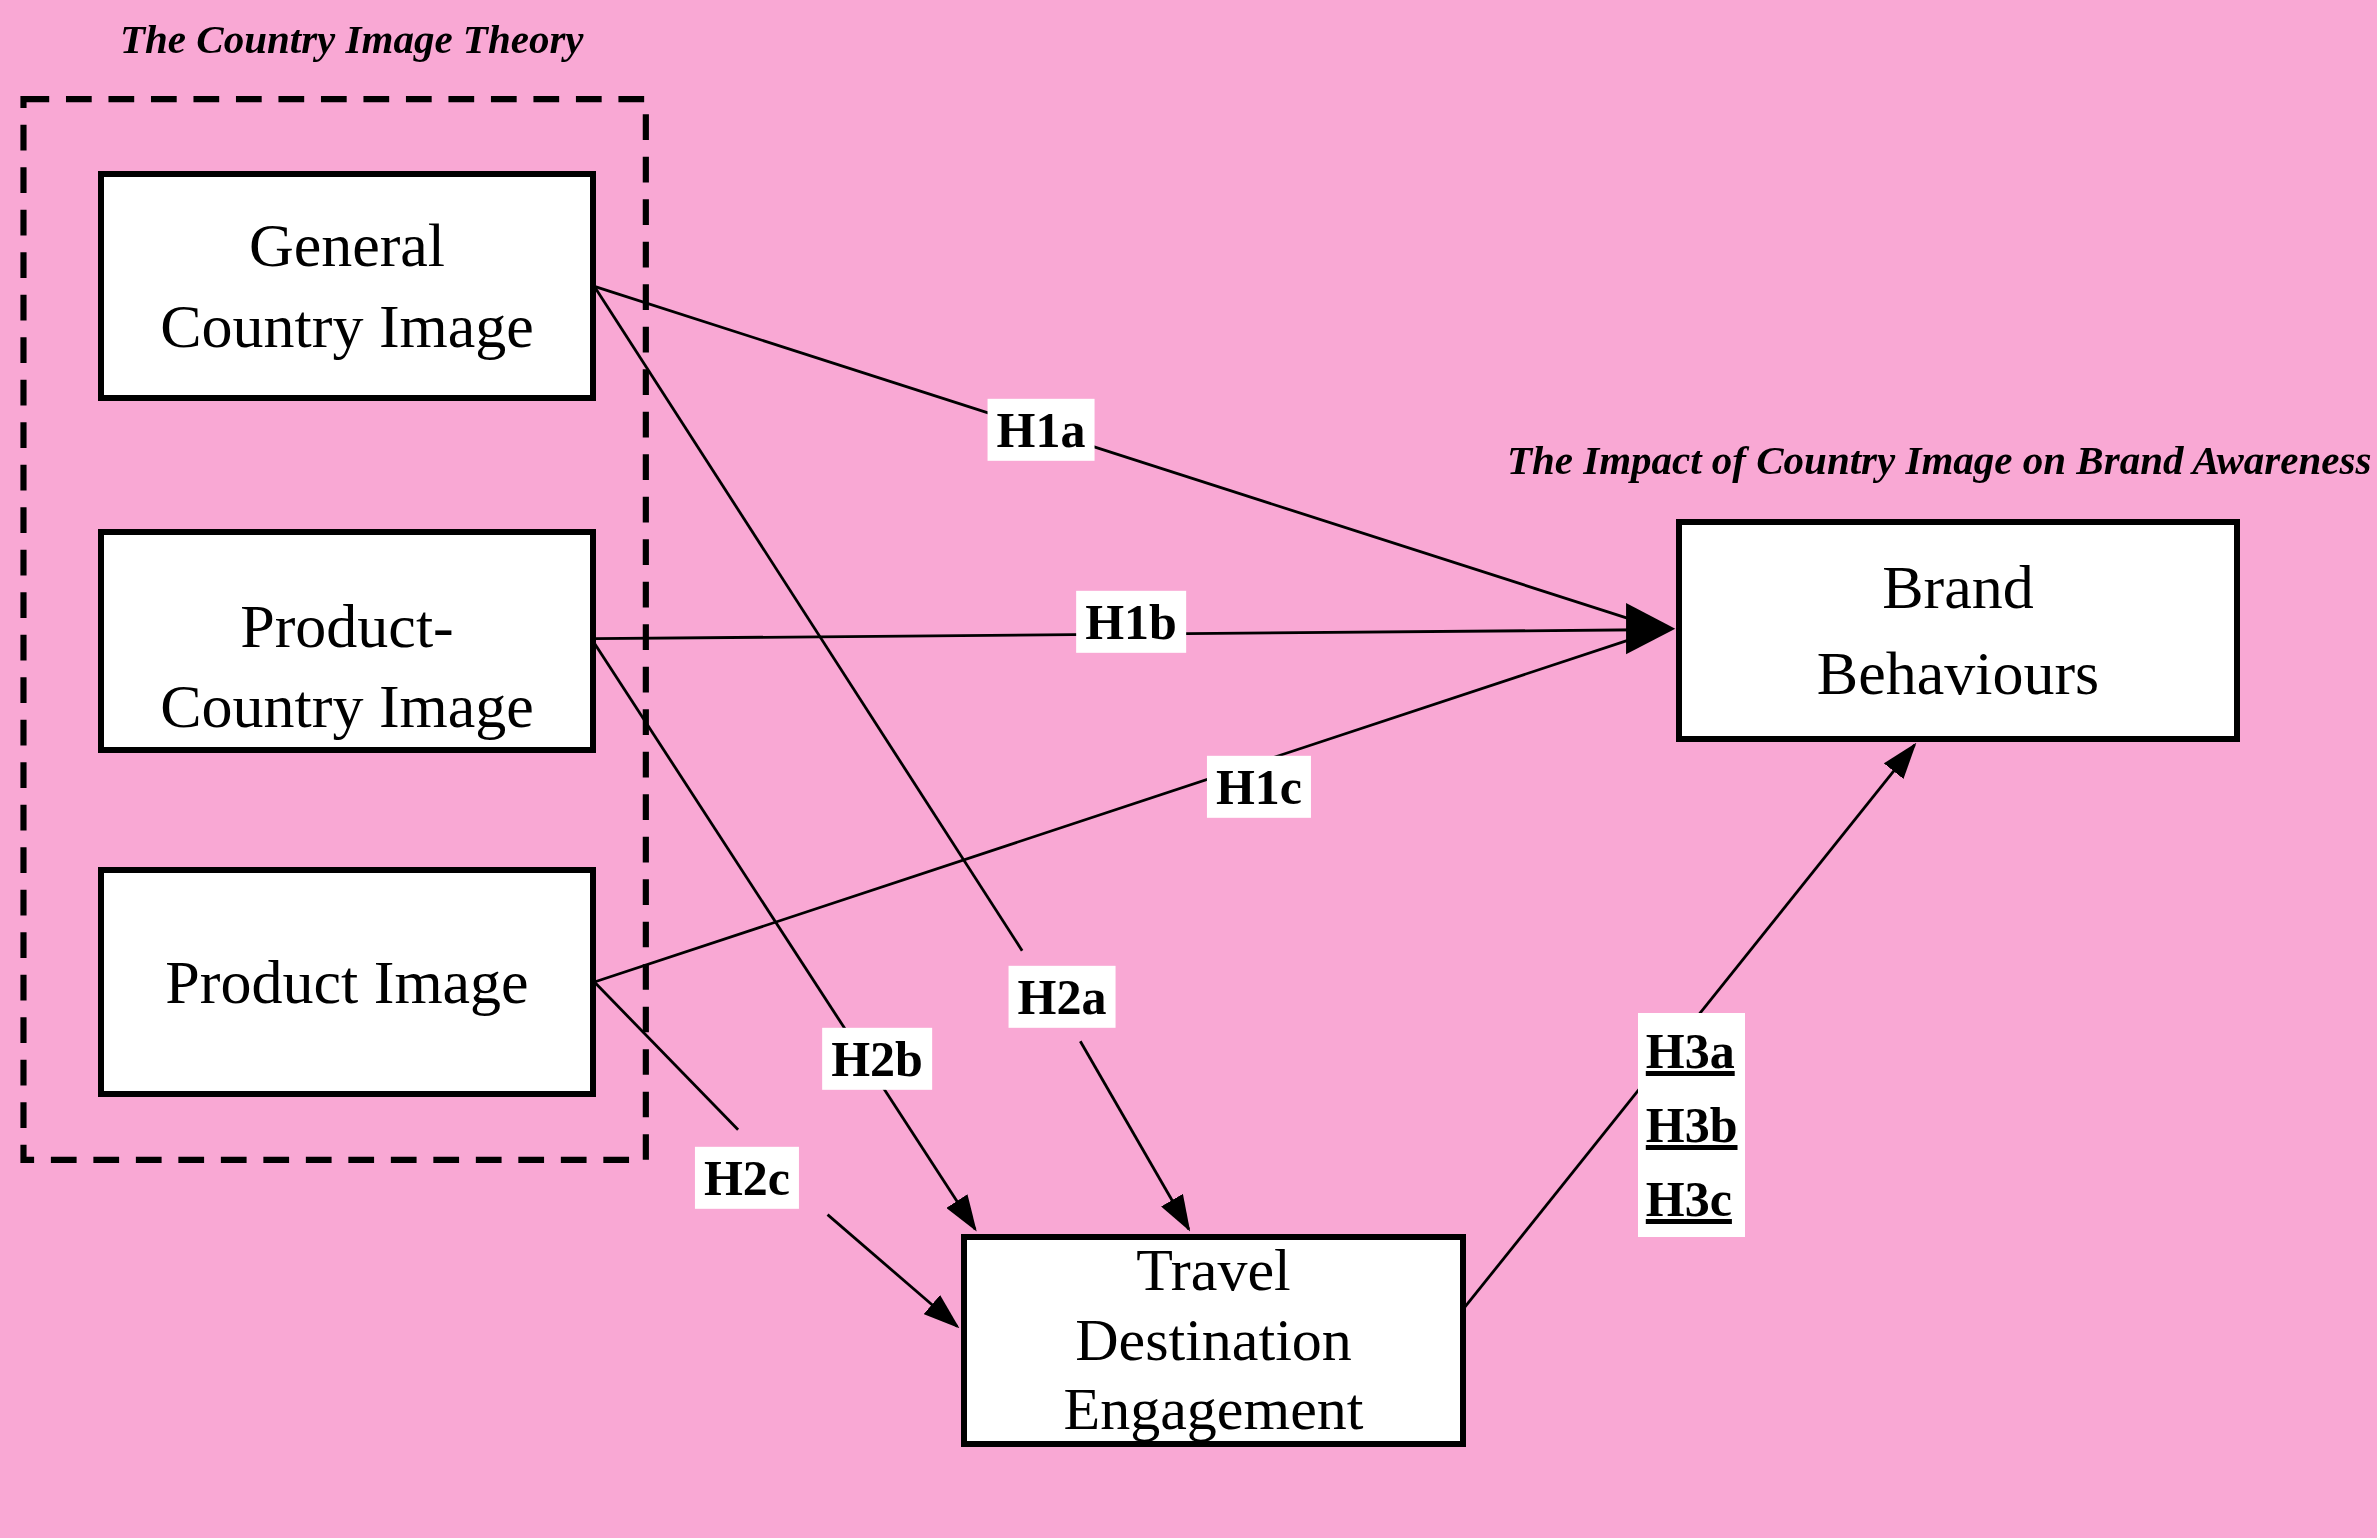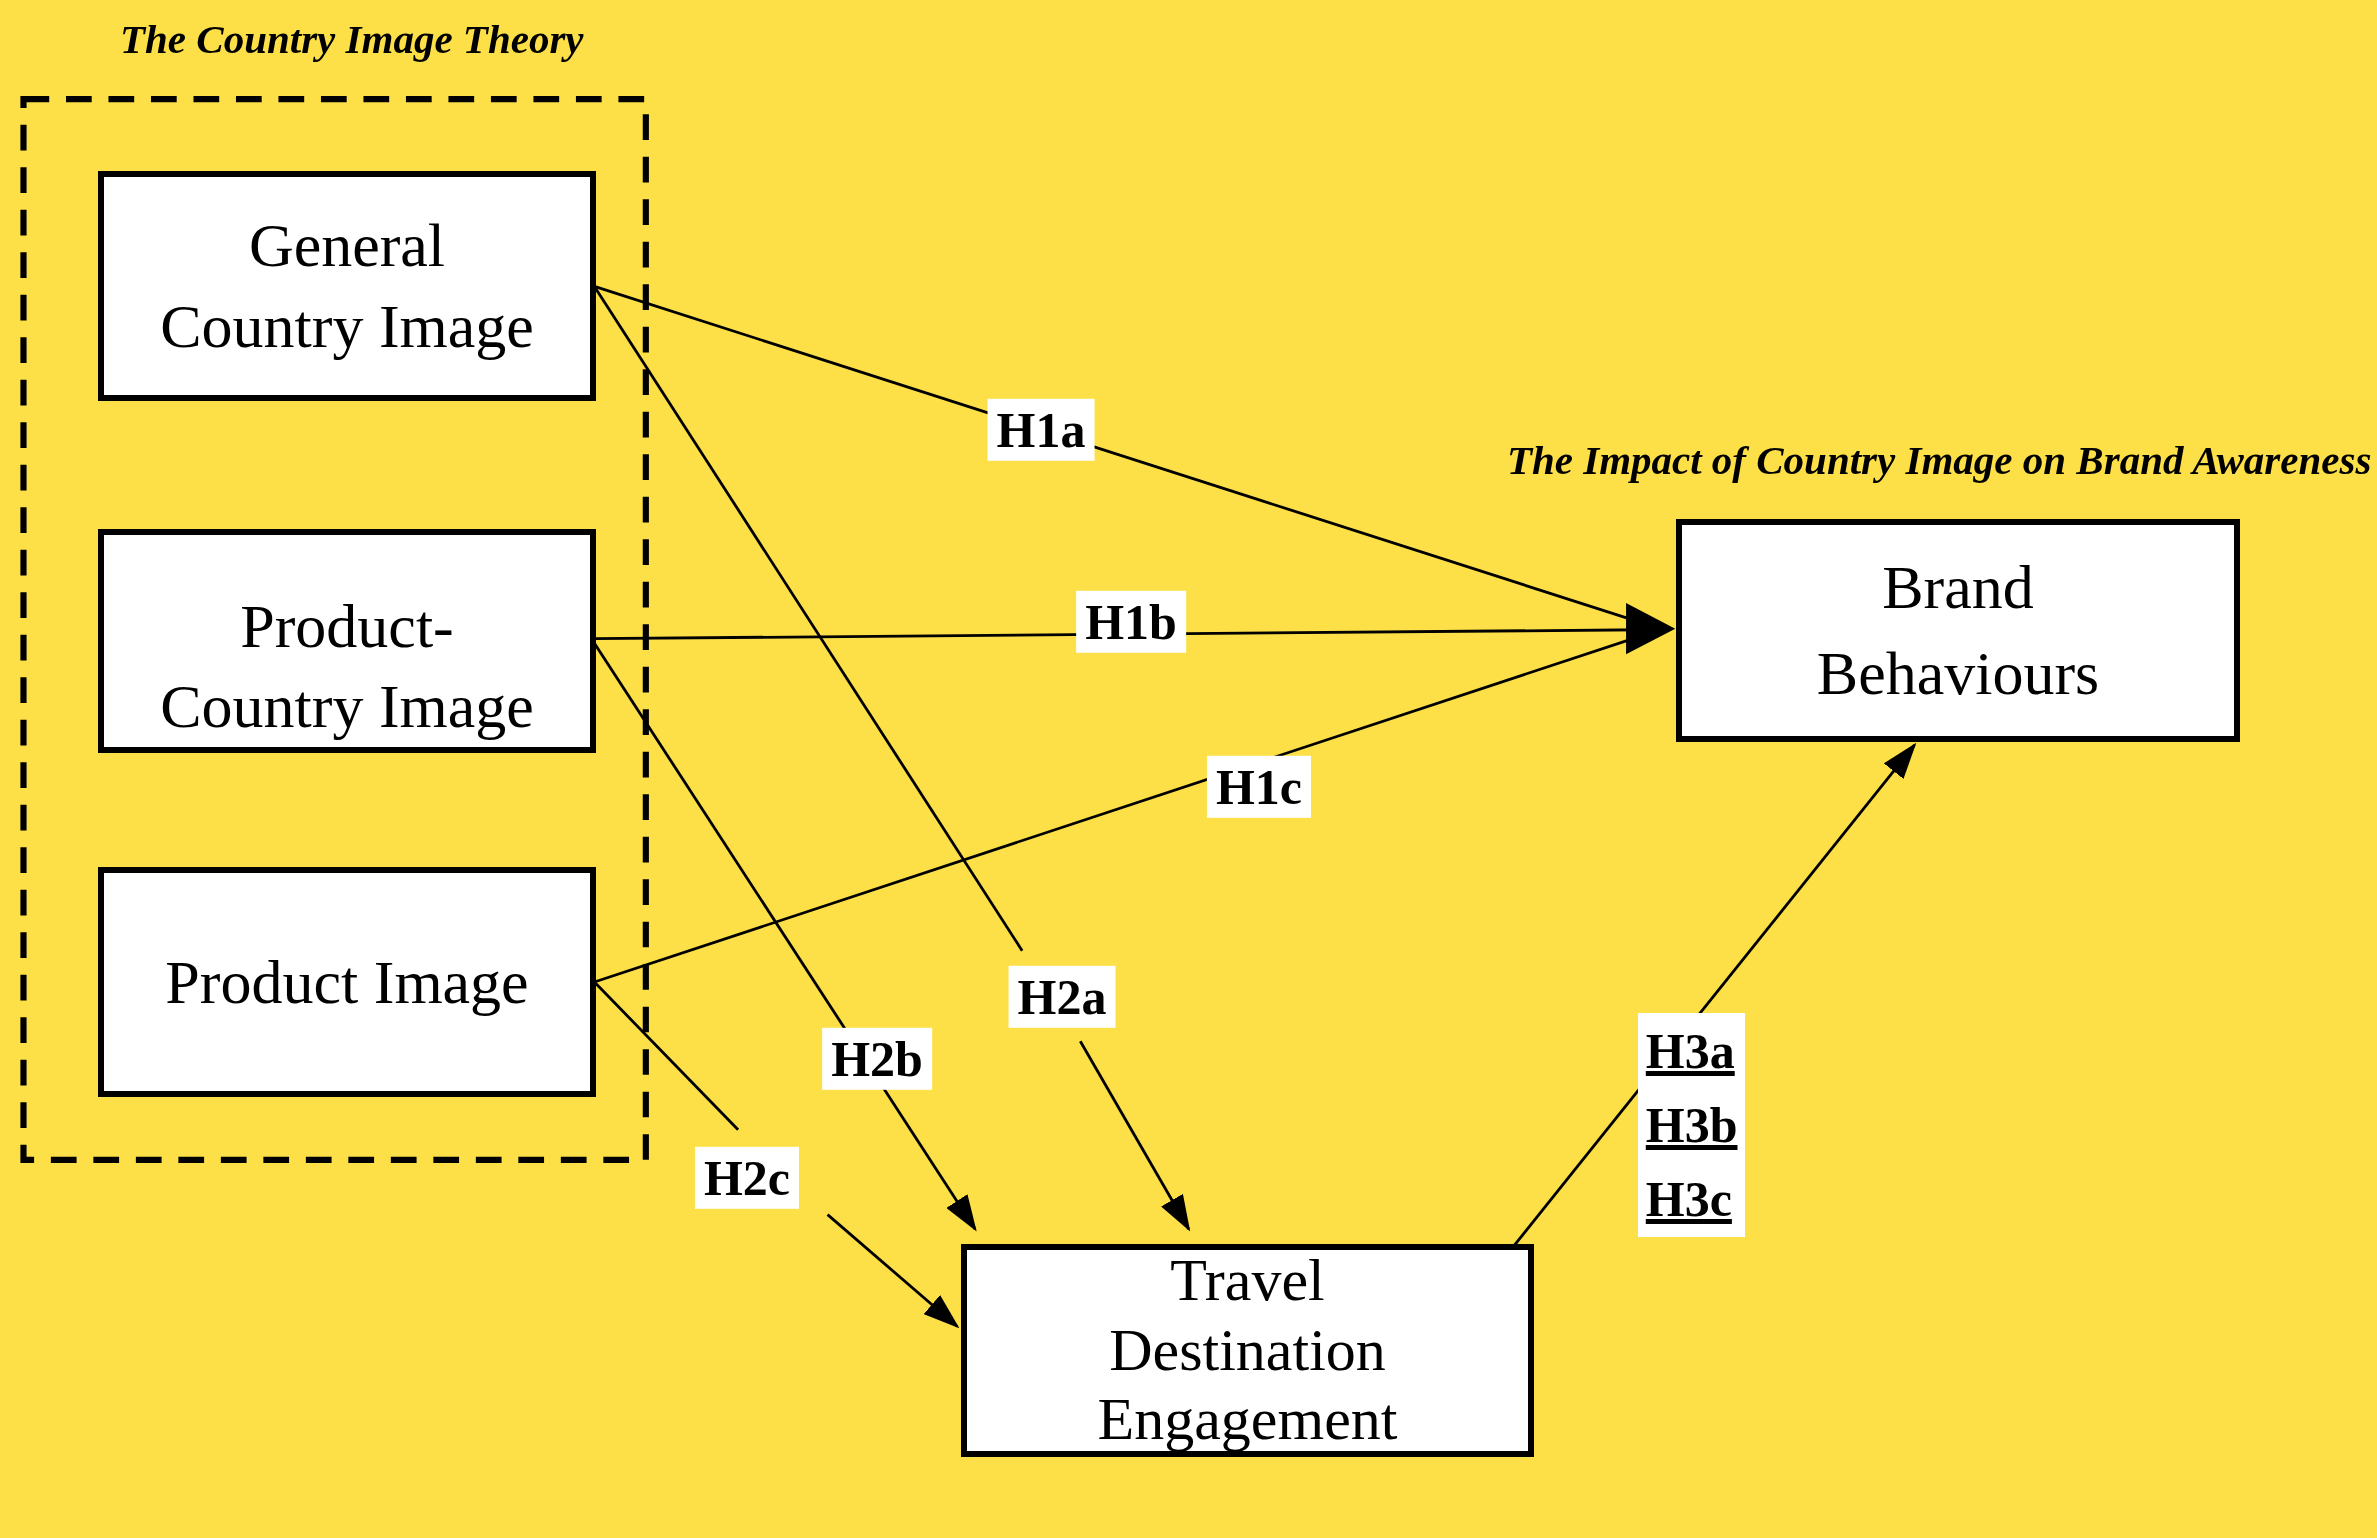--- a/index.html
+++ b/index.html
@@ -5,21 +5,21 @@
   html, body {
     margin: 0;
     padding: 0;
     background: #ffffff;
     overflow: hidden;
   }
   #canvas {
     position: relative;
     width: 2377px;
     height: 1538px;
-    background: #fde047;
+    background: #f9a8d4;
     font-family: "Liberation Serif", "DejaVu Serif", serif;
     color: #000000;
   }
   #arrow-layer {
     position: absolute;
     left: 0; top: 0;
     width: 2377px;
     height: 1538px;
     pointer-events: none;
   }
@@ -112,21 +112,21 @@
 
   <div class="node" id="node-product-image" style="left:98px; top:867px; width:498px; height:230px;text-align:center;">
     <span>Product Image</span>
   </div>
 
   <div class="node" id="node-brand-awareness" style="left:1676px; top:519px; width:564px; height:223px;">
     <span>Brand</span>
     <span>Behaviours</span>
   </div>
 
-  <div class="node" id="node-travel-destination-engagement" style="left:961px; top:1234px; width:573px; height:213px;margin-top:10px;">
+  <div class="node" id="node-travel-destination-engagement" style="left:961px; top:1234px; width:505px; height:213px;">
     <span>Travel</span>
     <span>Destination</span>
     <span>Engagement</span>
   </div>
 
   <div class="hlab" style="left:1041px; top:430px;">H1a</div>
   <div class="hlab" style="left:1131px; top:622px;">H1b</div>
   <div class="hlab" style="left:1259px; top:787px;">H1c</div>
   <div class="hlab" style="left:1062px; top:997px;">H2a</div>
   <div class="hlab" style="left:877px; top:1059px;">H2b</div>

